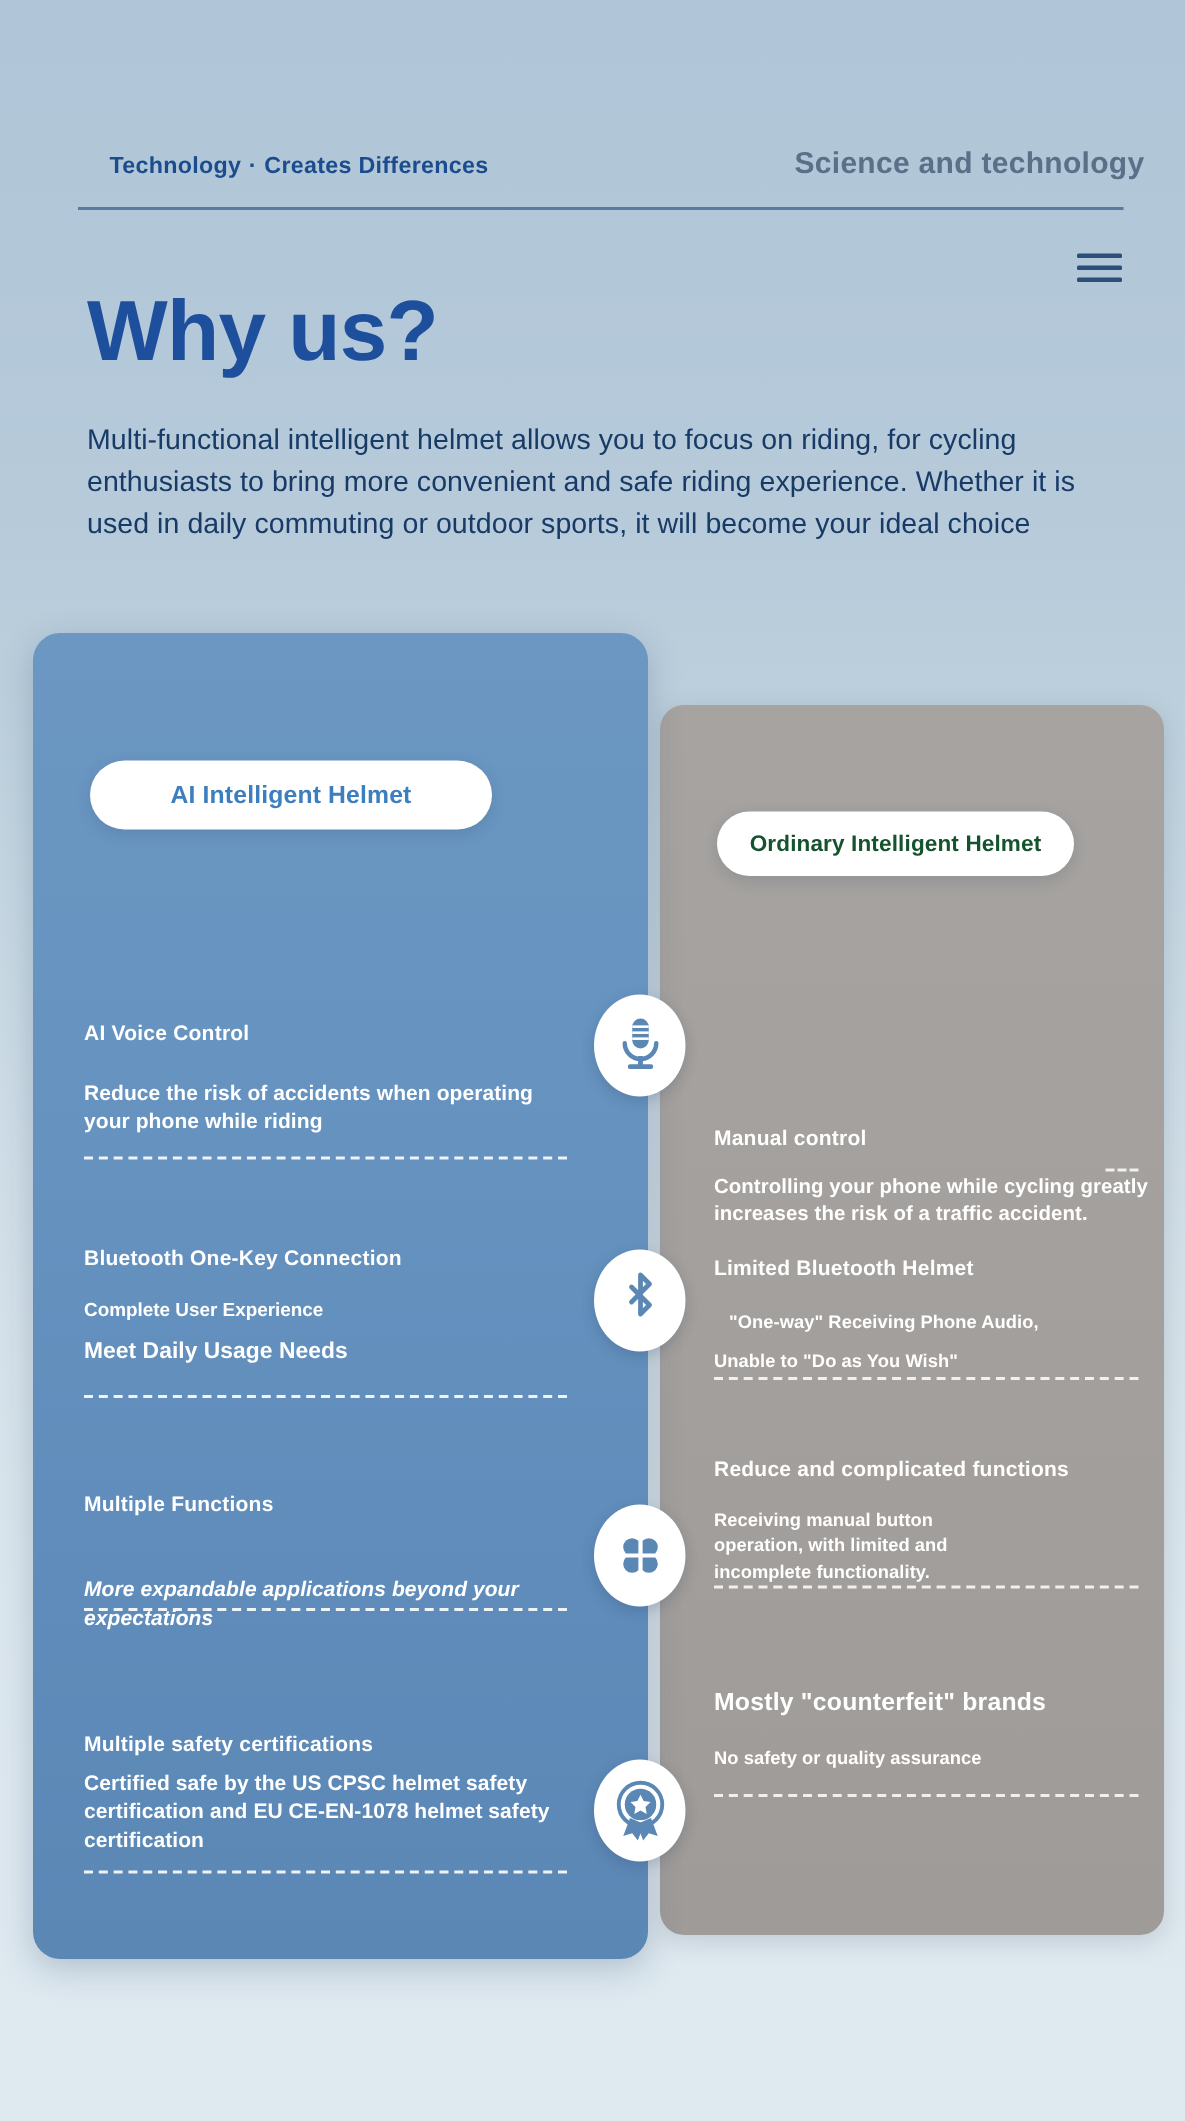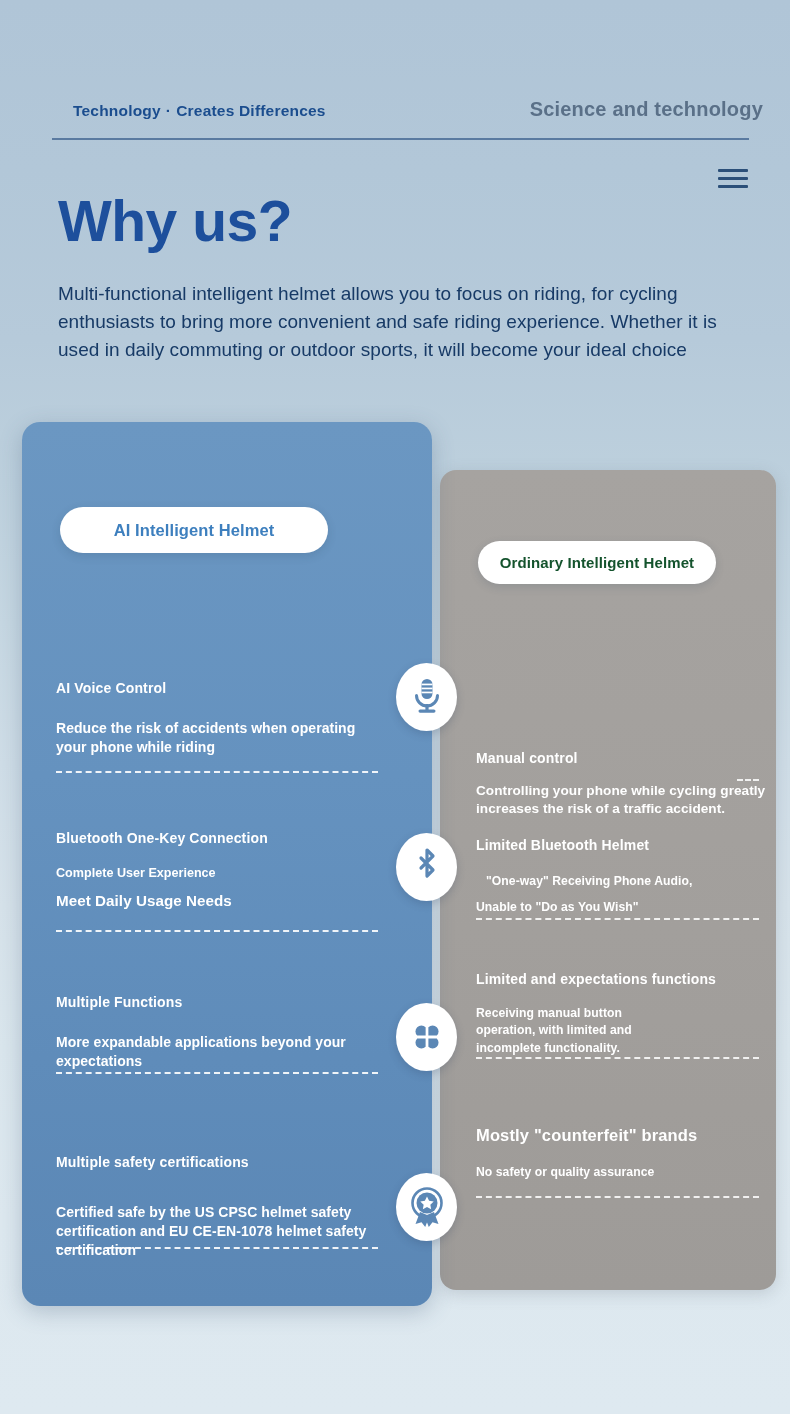--- a/index.html
+++ b/index.html
@@ -202,42 +202,42 @@
 
   <div class="R" style="top:836px; width:290px;">
     <div class="h">Limited Bluetooth Helmet</div>
     <div class="bsm" style="margin-top:18px; padding-left:10px;">"One-way" Receiving Phone Audio,</div>
     <div class="bsm" style="margin-top:9px;">Unable to "Do as You Wish"</div>
   </div>
   <div class="dash gray" style="left:476px; top:918px; width:283px;"></div>
 
   <div class="L" style="top:993px; width:330px;">
     <div class="hbig">Multiple Functions</div>
-    <div class="b" style="margin-top:22px;">More expandable applications beyond your expectations</div>
+    <div class="b" style="margin-top:39px;font-style:italic;">More expandable applications beyond your expectations</div>
   </div>
   <div class="dash" style="left:56px; top:1072px; width:322px;"></div>
 
   <div class="icon-badge" style="top:1003px;">
     <svg width="36" height="36" viewBox="0 0 36 36" aria-hidden="true">
       <path d="M16.6 16.6 H8.2 a5.6 5.6 0 1 1 8.4-8.4 Z" fill="#5b87b5"></path>
       <path d="M19.4 16.6 V8.2 a5.6 5.6 0 1 1 8.4 8.4 Z" fill="#5b87b5"></path>
       <path d="M19.4 19.4 H27.8 a5.6 5.6 0 1 1 -8.4 8.4 Z" fill="#5b87b5"></path>
       <path d="M16.6 19.4 V27.8 a5.6 5.6 0 1 1 -8.4 -8.4 Z" fill="#5b87b5"></path>
     </svg>
   </div>
 
   <div class="R" style="top:970px; width:292px;">
-    <div class="h">Limited and expectations functions</div>
+    <div class="h">Reduce and complicated functions</div>
     <div class="bsm" style="margin-top:16px; width:180px;">Receiving manual button operation, with limited and incomplete functionality.</div>
   </div>
   <div class="dash gray" style="left:476px; top:1057px; width:283px;"></div>
 
   <div class="L" style="top:1153px; width:335px;">
     <div class="h">Multiple safety certifications</div>
-    <div class="b" style="margin-top:32px;">Certified safe by the US CPSC helmet safety certification and EU CE-EN-1078 helmet safety certification</div>
+    <div class="b" style="margin-top:8px;">Certified safe by the US CPSC helmet safety certification and EU CE-EN-1078 helmet safety certification</div>
   </div>
   <div class="dash" style="left:56px; top:1247px; width:322px;"></div>
 
   <div class="icon-badge" style="top:1173px;">
     <svg width="40" height="44" viewBox="0 0 40 44" aria-hidden="true">
       <path d="M13 27 L8.5 39 L14.5 37.2 L18.2 42 L22.5 31 Z" fill="#5b87b5"></path>
       <path d="M27 27 L31.5 39 L25.5 37.2 L21.8 42 L17.5 31 Z" fill="#5b87b5"></path>
       <circle cx="20" cy="18" r="14.5" fill="none" stroke="#5b87b5" stroke-width="2.6"></circle>
       <circle cx="20" cy="18" r="10.5" fill="#5b87b5"></circle>
       <path d="M20 11.5 l2.1 4.2 4.6 .7 -3.35 3.25 .8 4.6 -4.15 -2.2 -4.15 2.2 .8 -4.6 -3.35 -3.25 4.6 -.7 Z" fill="#ffffff"></path>

